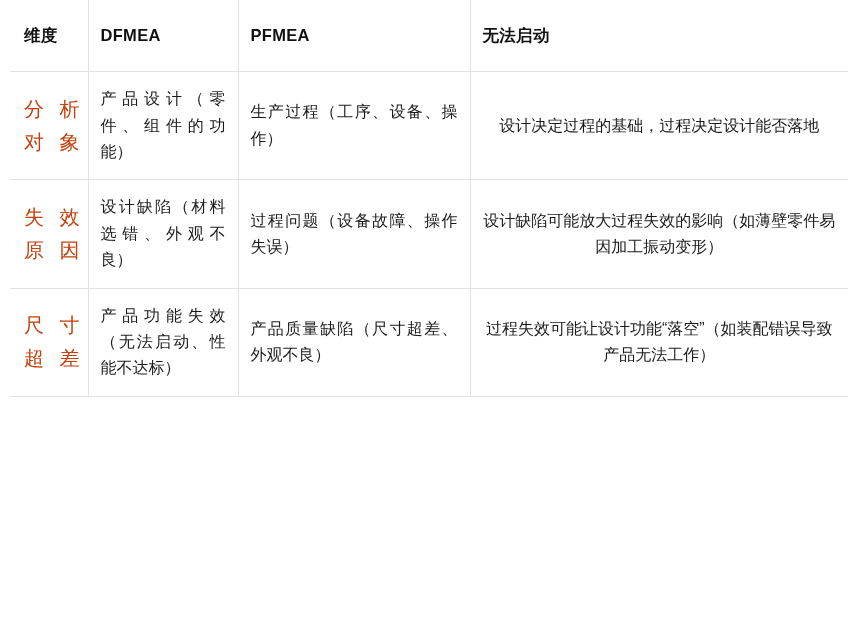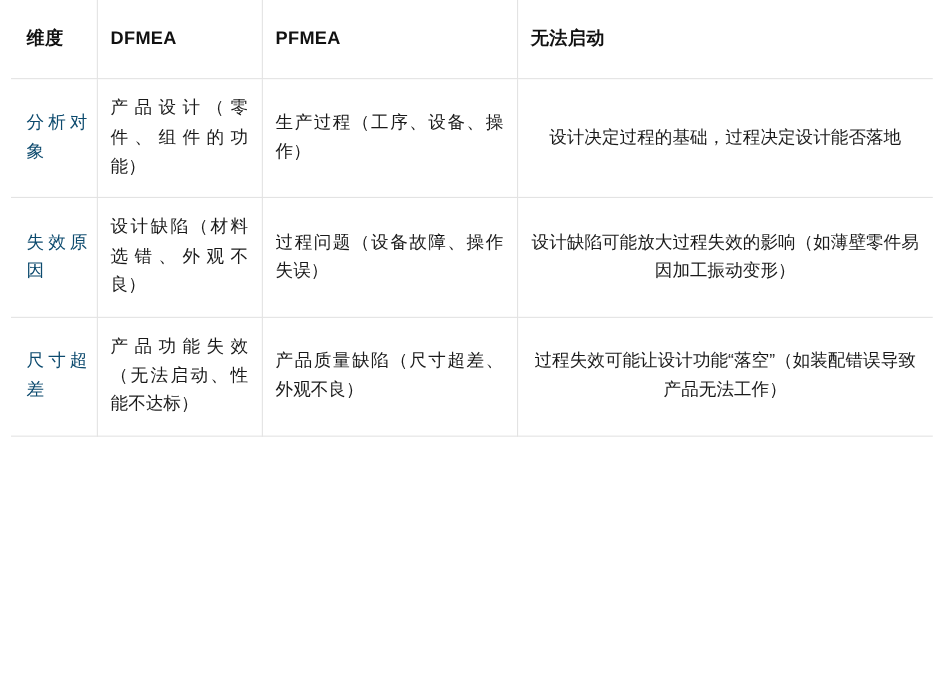--- a/index.html
+++ b/index.html
@@ -50,22 +50,22 @@
     padding-top: 22px;
     padding-bottom: 22px;
     color: #111111;
     letter-spacing: 0.3px;
   }
   table.comparison thead th.dim {
     padding-left: 14px;
     padding-right: 10px;
   }
   table.comparison tbody td.dim {
-    font-size: 16px;
-    color: #0c4a6e;
+    font-size: 20px;
+    color: #c2410c;
     padding-left: 14px;
     padding-right: 8px;
     text-align: justify;
     text-align-last: justify;
   }
   table.comparison tbody td.col1 {
     text-align: justify;
     text-align-last: left;
   }
   table.comparison tbody td.col2 {

